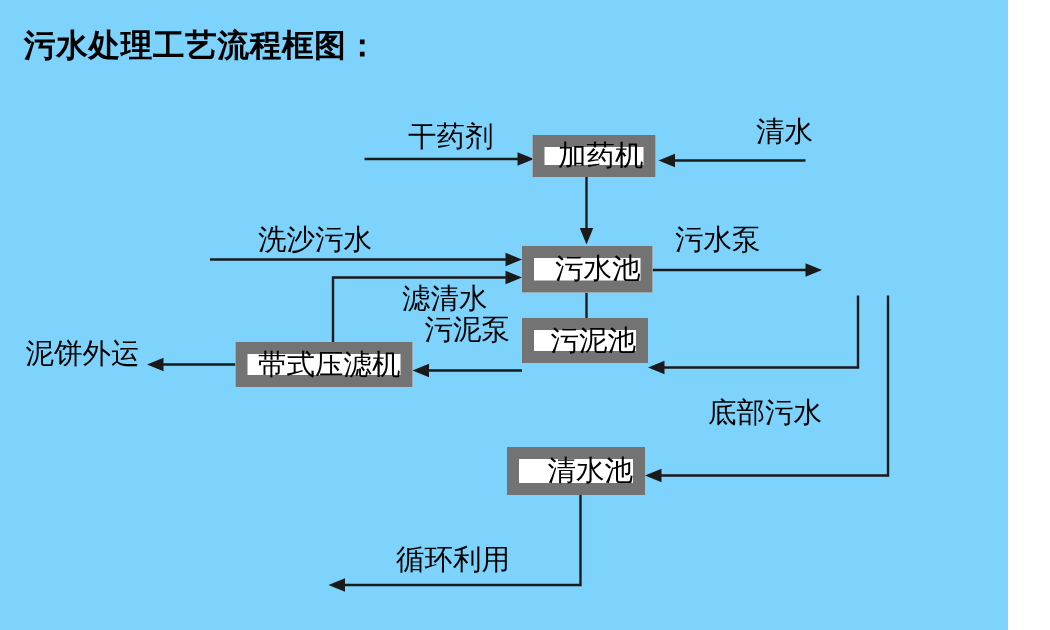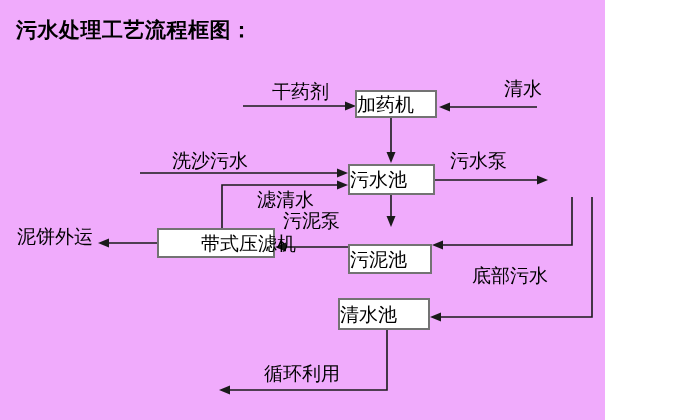--- a/index.html
+++ b/index.html
@@ -1,20 +1,20 @@
 <!DOCTYPE html>
 <html><head>
 <meta charset="utf-8">
 <style>
   html, body { margin: 0; padding: 0; background: #ffffff; }
   #canvas {
     position: relative;
-    width: 605px;
+    width: 672px;
     height: 420px;
-    background: #f0abfc;
+    background: #7dd3fc;
     font-family: "DejaVu Sans", sans-serif;
     color: #000000;
     overflow: hidden;
   }
   #title {
     position: absolute;
     left: 16px;
     top: 16px;
     font-size: 21px;
     font-weight: bold;
@@ -23,48 +23,48 @@
   }
   svg.wires {
     position: absolute;
     left: 0; top: 0;
     width: 700px;
     height: 420px;
   }
   .node {
     position: absolute;
     box-sizing: border-box;
-    border: 2px solid #737373;
+    border: 8px solid #737373;
     background: #ffffff;
     display: flex;
     align-items: center;
-    justify-content: flex-start;
+    justify-content: flex-end;
     font-size: 19px;
     line-height: 1;
     white-space: nowrap;
   }
   .edge-label {
     position: absolute;
     font-size: 19px;
     line-height: 1.05;
     white-space: nowrap;
   }
   
   .n-dosing   { left:355px; top:90px;  width:82px;  height:28px; }
   .n-sewage   { left:348px; top:164px; width:87px;  height:31px; }
   .n-tower    { left:548px; top:167px; width:134px; height:30px; }
   .n-press    { left:157px; top:228px; width:118px; height:30px;padding-left:42px; }
-  .n-sludge   { left:348px; top:244px; width:84px;  height:30px; }
+  .n-sludge   { left:348px; top:212px; width:84px;  height:30px; }
   .n-clean    { left:338px; top:298px; width:92px;  height:32px; }
   
   .l-dryagent  { left:252px; top:82px;margin-left:20px;  }
   .l-cleanw    { left:504px; top:79px;  }
   .l-sandwash  { left:172px; top:151px; }
   .l-sewpump   { left:450px; top:151px; }
-  .l-filtered  { left:257px; top:190px; }
+  .l-filtered  { left:268px; top:190px; }
   .l-sludpump  { left:283px; top:211px; }
   .l-bottomsew { left:472px; top:223px;margin-top:43px; }
   .l-mudcake   { left:17px;  top:227px; }
   .l-recycle   { left:264px; top:364px; }
 </style>
 </head>
 <body>
 
 <div id="canvas">
 

